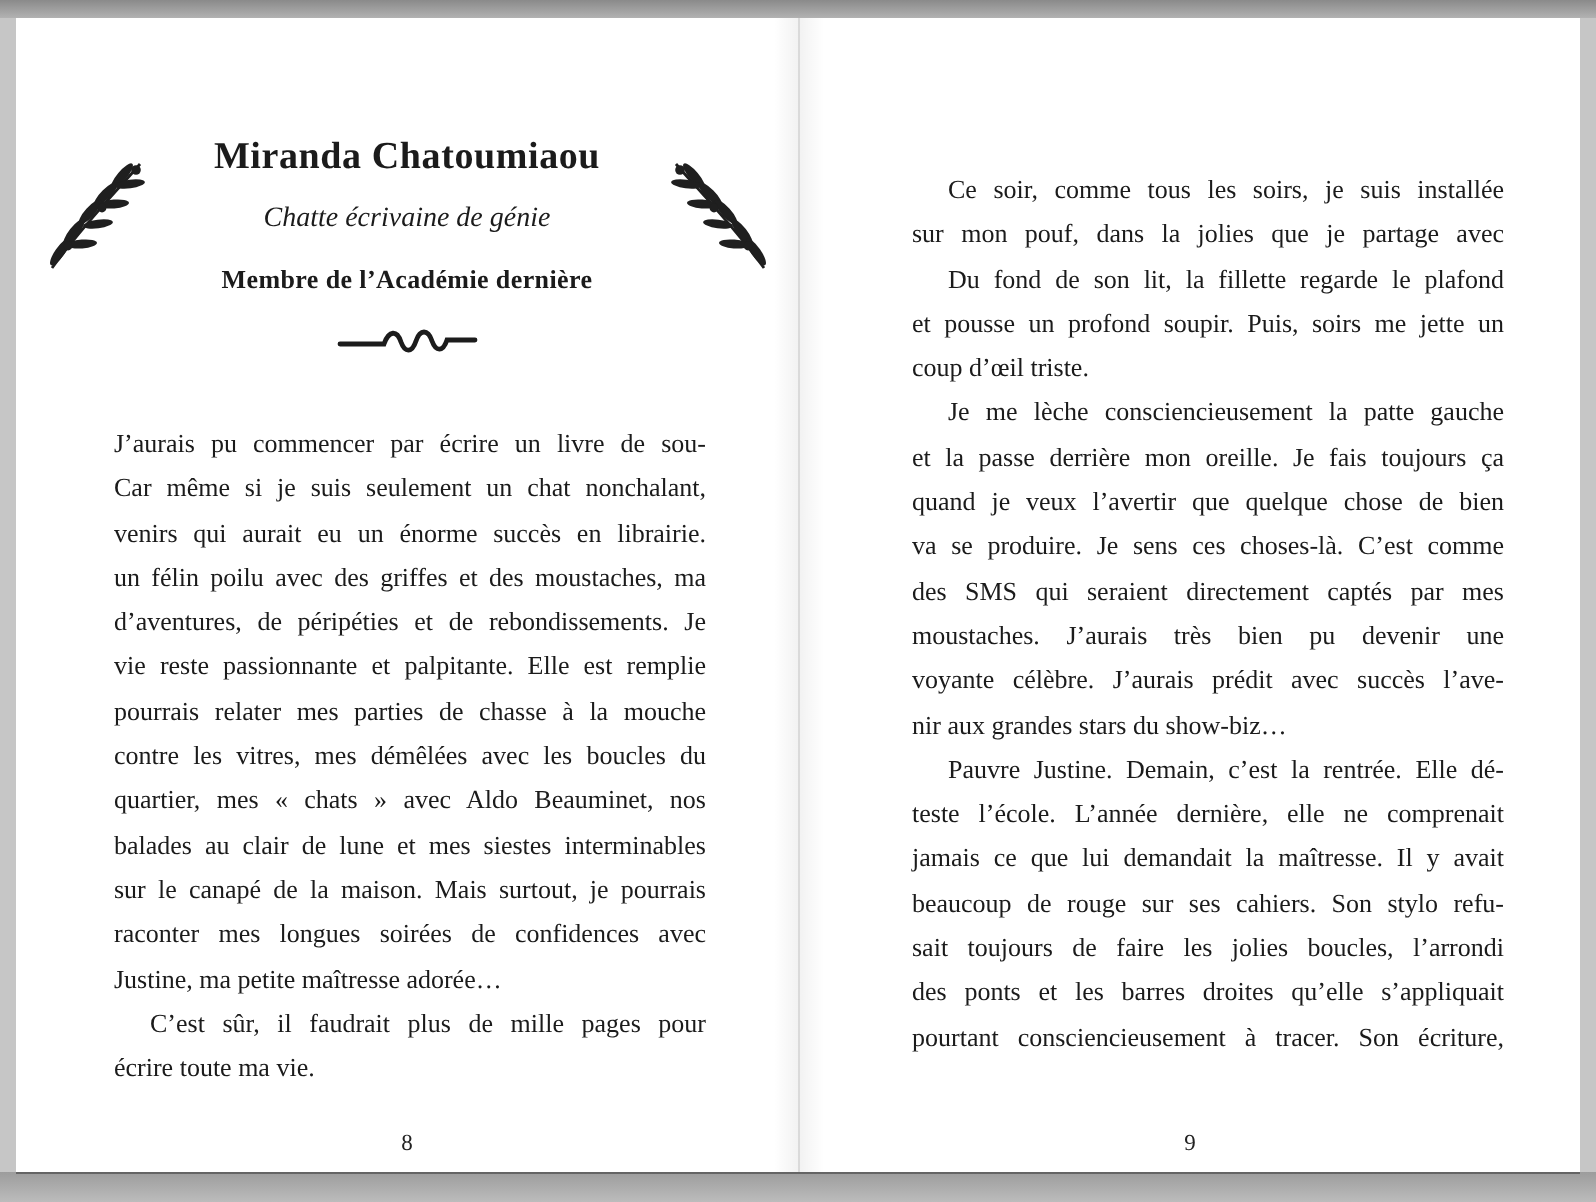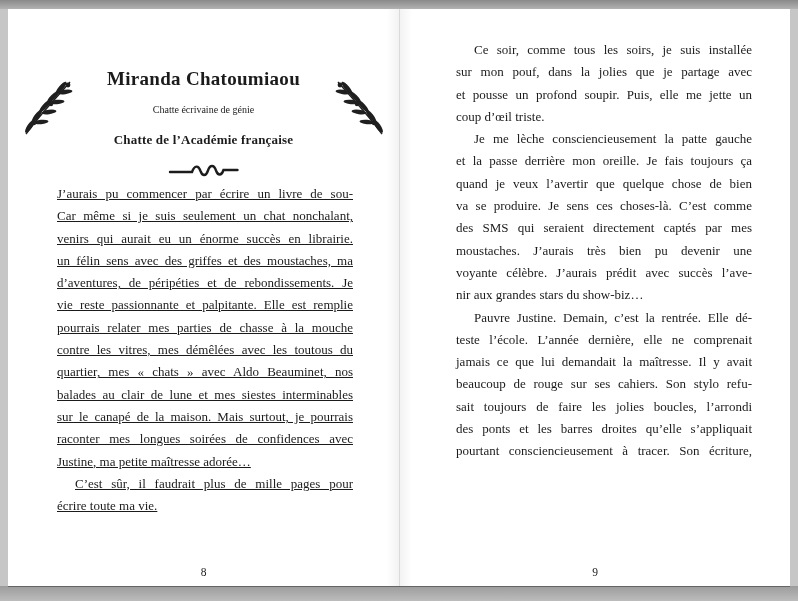--- a/index.html
+++ b/index.html
@@ -31,29 +31,29 @@
     pointer-events:none;
   }
   .page-right::before {
     content:""; position:absolute; top:0; left:0; width:12px; height:100%;
     background:linear-gradient(to left, rgba(0,0,0,0), rgba(0,0,0,0.05));
     pointer-events:none;
   }
   .header { padding-top:58px; display:flex; justify-content:center; align-items:center; gap:15px; }
   .title-block { text-align:center; width:230px; }
   .book-title { font-size:19px; font-weight:bold; letter-spacing:.3px; line-height:24px; }
-  .book-subtitle { margin-top:9px; font-size:10px; line-height:19px; }
+  .book-subtitle { margin-top:9px; font-style:italic; font-size:14px; line-height:19px; }
   .book-affiliation { margin-top:12px; font-weight:bold; font-size:13px; line-height:17px; letter-spacing:.2px; }
   .divider-wrap { margin-top:15px; text-align:center; }
   .laurel { display:inline-block; line-height:0; }
   .laurel.flip { transform:scaleX(-1); }
 
   .body-block { width:296px; font-size:13px; line-height:22.3px; }
-  .page-left  .body-block { margin-left:49px;text-decoration:underline; }
-  .page-right .body-block { margin-top:30px; margin-left:56px; }
+  .page-left  .body-block { margin-top:27px; margin-left:49px; }
+  .page-right .body-block { margin-top:75px; margin-left:56px; }
 
   .para { margin:0; }
   .ln { display:block; text-align:justify; text-align-last:justify; white-space:normal; }
   .ln.end { text-align-last:left; }
   .ln.ind { text-indent:18px; }
 
   .folio {
     position:absolute; bottom:8px; left:0; width:100%;
     text-align:center; font-size:11.5px; color:#222;
   }
@@ -88,21 +88,21 @@
               <circle cx="48" cy="9" r="2.4"></circle>
               <circle cx="31" cy="28" r="2.2"></circle>
               <circle cx="14" cy="47" r="2.2"></circle>
             </g>
           </svg>
         </span>
 
         <div class="title-block">
           <div class="book-title">Miranda Chatoumiaou</div>
           <div class="book-subtitle">Chatte écrivaine de génie</div>
-          <div class="book-affiliation">Chatte de l’Académie française</div>
+          <div class="book-affiliation">Membre de l’Académie dernière</div>
         </div>
 
         <span class="laurel flip">
           <svg width="54" height="64" viewBox="0 0 54 64">
             <g stroke="#1f1f1f" stroke-width="1.4" fill="none">
               <path d="M50 6 C 38 20, 22 36, 6 58"></path>
             </g>
             <g fill="#1f1f1f">
               <ellipse cx="41" cy="12" rx="8" ry="2.4" transform="rotate(-50 41 12)"></ellipse>
               <ellipse cx="33" cy="21" rx="8" ry="2.4" transform="rotate(-45 33 21)"></ellipse>
@@ -127,25 +127,25 @@
             <path d="M2 9 h22 c2.5 -7 6.5 -7 8.5 -1 c2 5.5 5.5 5.5 7.5 -0.5 c2 -6 6 -6 8 0 c2 5.5 5.5 5.5 7.5 -0.5 h14" fill="none" stroke="#1c1c1c" stroke-width="2.4" stroke-linecap="round"></path>
           </svg>
         </span>
       </div>
 
       <div class="body-block">
         <p class="para">
           <span class="ln">J’aurais pu commencer par écrire un livre de sou-</span>
           <span class="ln">Car même si je suis seulement un chat nonchalant,</span>
           <span class="ln">venirs qui aurait eu un énorme succès en librairie.</span>
-          <span class="ln">un félin sens avec des griffes et des moustaches, ma</span>
+          <span class="ln">un félin poilu avec des griffes et des moustaches, ma</span>
           <span class="ln">d’aventures, de péripéties et de rebondissements. Je</span>
           <span class="ln">vie reste passionnante et palpitante. Elle est remplie</span>
           <span class="ln">pourrais relater mes parties de chasse à la mouche</span>
-          <span class="ln">contre les vitres, mes démêlées avec les toutous du</span>
+          <span class="ln">contre les vitres, mes démêlées avec les boucles du</span>
           <span class="ln">quartier, mes « chats » avec Aldo Beauminet, nos</span>
           <span class="ln">balades au clair de lune et mes siestes interminables</span>
           <span class="ln">sur le canapé de la maison. Mais surtout, je pourrais</span>
           <span class="ln">raconter mes longues soirées de confidences avec</span>
           <span class="ln end">Justine, ma petite maîtresse adorée…</span>
         </p>
         <p class="para">
           <span class="ln ind">C’est sûr, il faudrait plus de mille pages pour</span>
           <span class="ln end">écrire toute ma vie.</span>
         </p>
@@ -155,21 +155,22 @@
     </div>
 
     <div class="page page-right">
 
       <div class="body-block">
         <p class="para">
           <span class="ln ind">Ce soir, comme tous les soirs, je suis installée</span>
           <span class="ln">sur mon pouf, dans la jolies que je partage avec</span>
         </p>
         <p class="para">
-          <span class="ln">et pousse un profond soupir. Puis, elle me jette un</span>
+          <span class="ln ind">Du fond de son lit, la fillette regarde le plafond</span>
+          <span class="ln">et pousse un profond soupir. Puis, soirs me jette un</span>
           <span class="ln end">coup d’œil triste.</span>
         </p>
         <p class="para">
           <span class="ln ind">Je me lèche consciencieusement la patte gauche</span>
           <span class="ln">et la passe derrière mon oreille. Je fais toujours ça</span>
           <span class="ln">quand je veux l’avertir que quelque chose de bien</span>
           <span class="ln">va se produire. Je sens ces choses-là. C’est comme</span>
           <span class="ln">des SMS qui seraient directement captés par mes</span>
           <span class="ln">moustaches. J’aurais très bien pu devenir une</span>
           <span class="ln">voyante célèbre. J’aurais prédit avec succès l’ave-</span>

